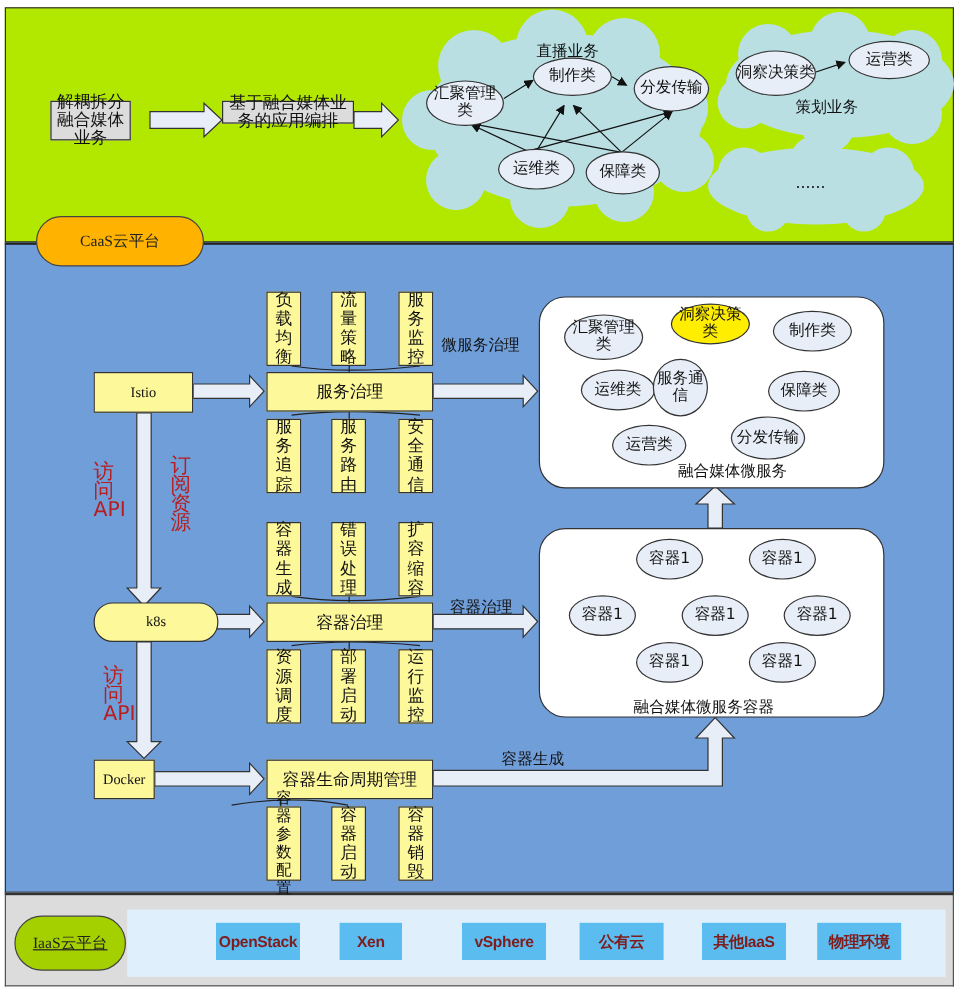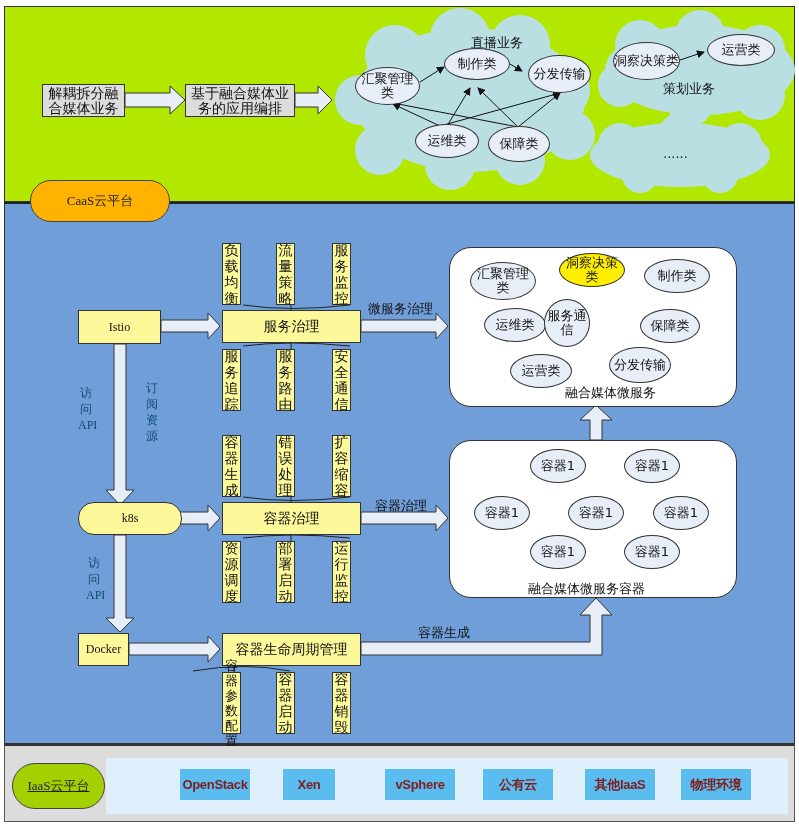--- a/index.html
+++ b/index.html
@@ -4,28 +4,28 @@
 <style>
   html, body { margin:0; padding:0; background:#fff; }
   body { width:799px; height:824px; position:relative; overflow:hidden;
          font-family:"DejaVu Sans", sans-serif; }
   .abs { position:absolute; }
   .panel-top { left:4px; top:6px; width:791px; height:196px; background:#b2e800; border:1px solid #333; box-sizing:border-box; }
   .panel-mid { left:4px; top:202px; width:791px; height:542px; background:#709ed9; border:1px solid #333; border-top:2px solid #222; box-sizing:border-box; }
   .panel-bot { left:4px; top:744px; width:791px; height:78px; background:#dcdcdc; border:1px solid #555; border-top:2px solid #333; box-sizing:border-box; }
   .gbox { background:#dcdcdc; border:1px solid #333; font-size:14px; line-height:15px; text-align:center; color:#111; display:flex; align-items:center; justify-content:center; box-sizing:border-box; }
   .ybox { background:#fdf89a; border:1px solid #333; color:#111; display:flex; align-items:center; justify-content:center; text-align:center; box-sizing:border-box; }
-  .vbox { font-size:14px; line-height:16px; width:19px; height:62px; padding:0 1px; word-break:break-all; }
+  .vbox { font-size:14px; line-height:16px; width:29px; height:62px; padding:0 1px; word-break:break-all; }
   .hbox { font-size:14px; }
   .serif { font-family:"Liberation Serif", serif; font-size:12px; }
   .ell { background:#e8eef8; border:1px solid #333; border-radius:50%; display:flex; align-items:center; justify-content:center; text-align:center; font-size:13px; line-height:14px; color:#111; box-sizing:border-box; }
   .ell.hl { background:#ffee00; }
   .wbox { background:#fff; border:1px solid #333; border-radius:22px; box-sizing:border-box; }
   .lbl { font-size:13px; color:#111; white-space:nowrap; }
-  .vlbl { font-size:12px; line-height:16px; color:#0c4a6e; text-align:center; width:16px;font-family:Liberation Serif, serif; }
+  .vlbl { font-size:17px; line-height:16px; color:#b91c1c; text-align:center; width:16px; }
   .pill { border-radius:30px; border:1px solid #444; display:flex; align-items:center; justify-content:center; font-family:"Liberation Serif", serif; font-size:13px; color:#222; box-sizing:border-box; }
   .iaas-strip { left:160px; top:756px; width:628px; height:58px; background:#dff0fc; }
   .iaas-item { background:#5bbcf0; color:#7f1d1d; font-family:"Liberation Sans", sans-serif; font-weight:bold; font-size:13px; display:flex; align-items:center; justify-content:center; letter-spacing:-0.3px; }
   svg { position:absolute; left:0; top:0; }
 </style>
 </head>
 <body>
 
 <div class="abs panel-top" data-name="business-layer-panel"></div>
 <div class="abs panel-mid" data-name="caas-layer-panel"></div>
@@ -112,24 +112,24 @@
       <line x1="291" y1="340" x2="291" y2="350"></line>
     <path d="M243,497 Q290,504 350,497"></path>
       <line x1="291" y1="494" x2="291" y2="504"></line>
     <path d="M243,538 Q290,532 350,538"></path>
       <line x1="291" y1="532" x2="291" y2="542"></line>
     <path d="M193,671 Q245,662 290,671"></path>
       <line x1="234" y1="665" x2="234" y2="674"></line>
   </g>
 </svg>
 
-<div class="abs gbox" style="left:42px;top:84px;width:83px;height:33px;" data-name="decompose-business-box">解耦拆分融合媒体业务</div>
-<div class="abs gbox" style="left:185px;top:84px;width:110px;height:33px;" data-name="app-orchestration-box">基于融合媒体业务的应用编排</div>
-
-<div class="abs lbl" style="left:447px;top:34px;margin-left:24px;" data-name="live-business-title">直播业务</div>
+<div class="abs gbox" style="left:42px;top:84px;width:67px;height:33px;" data-name="decompose-business-box">解耦拆分融合媒体业务</div>
+<div class="abs gbox" style="left:185px;top:84px;width:110px;height:19px;" data-name="app-orchestration-box">基于融合媒体业务的应用编排</div>
+
+<div class="abs lbl" style="left:447px;top:34px;" data-name="live-business-title">直播业务</div>
 <div class="abs ell" style="left:355px;top:67px;width:65px;height:38px;" data-name="node-aggregation-mgmt">汇聚管理类</div>
 <div class="abs ell" style="left:444px;top:48px;width:66px;height:32px;" data-name="node-production">制作类</div>
 <div class="abs ell" style="left:528px;top:55px;width:63px;height:38px;" data-name="node-distribution">分发传输</div>
 <div class="abs ell" style="left:415px;top:124px;width:64px;height:34px;" data-name="node-ops">运维类</div>
 <div class="abs ell" style="left:488px;top:126px;width:62px;height:36px;" data-name="node-assurance">保障类</div>
 
 <div class="abs ell" style="left:613px;top:42px;width:67px;height:38px;" data-name="node-insight-decision">洞察决策类</div>
 <div class="abs ell" style="left:707px;top:34px;width:68px;height:32px;" data-name="node-operations">运营类</div>
 <div class="abs lbl" style="left:663px;top:80px;" data-name="planning-business-title">策划业务</div>
 <div class="abs lbl" style="left:663px;top:146px;" data-name="more-ellipsis">......</div>
@@ -145,21 +145,21 @@
 <div class="abs vlbl" style="left:142px;top:380px;text-align:right;" data-name="subscribe-resource-label">订阅资源</div>
 <div class="abs vlbl" style="left:86px;top:555px;" data-name="access-api-label-2">访问API</div>
 
 <div class="abs ybox vbox" style="left:222px;top:243px;" data-name="feature-load-balancing">负载均衡</div>
 <div class="abs ybox vbox" style="left:276px;top:243px;" data-name="feature-traffic-policy">流量策略</div>
 <div class="abs ybox vbox" style="left:332px;top:243px;" data-name="feature-service-monitoring">服务监控</div>
 <div class="abs ybox hbox" style="left:222px;top:310px;width:139px;height:33px;" data-name="service-governance-box">服务治理</div>
 <div class="abs ybox vbox" style="left:222px;top:349px;" data-name="feature-service-tracing">服务追踪</div>
 <div class="abs ybox vbox" style="left:276px;top:349px;" data-name="feature-service-routing">服务路由</div>
 <div class="abs ybox vbox" style="left:332px;top:349px;" data-name="feature-secure-comm">安全通信</div>
-<div class="abs lbl" style="left:368px;top:300px;" data-name="microservice-governance-label">微服务治理</div>
+<div class="abs lbl" style="left:368px;top:279px;" data-name="microservice-governance-label">微服务治理</div>
 
 <div class="abs ybox vbox" style="left:222px;top:435px;" data-name="feature-service-discovery">容器生成</div>
 <div class="abs ybox vbox" style="left:276px;top:435px;" data-name="feature-error-handling">错误处理</div>
 <div class="abs ybox vbox" style="left:332px;top:435px;" data-name="feature-scaling">扩容缩容</div>
 <div class="abs ybox hbox" style="left:222px;top:502px;width:139px;height:33px;" data-name="container-governance-box">容器治理</div>
 <div class="abs ybox vbox" style="left:222px;top:541px;" data-name="feature-resource-scheduling">资源调度</div>
 <div class="abs ybox vbox" style="left:276px;top:541px;" data-name="feature-deploy-start">部署启动</div>
 <div class="abs ybox vbox" style="left:332px;top:541px;" data-name="feature-runtime-monitoring">运行监控</div>
 <div class="abs lbl" style="left:375px;top:497px;" data-name="container-governance-label">容器治理</div>
 

